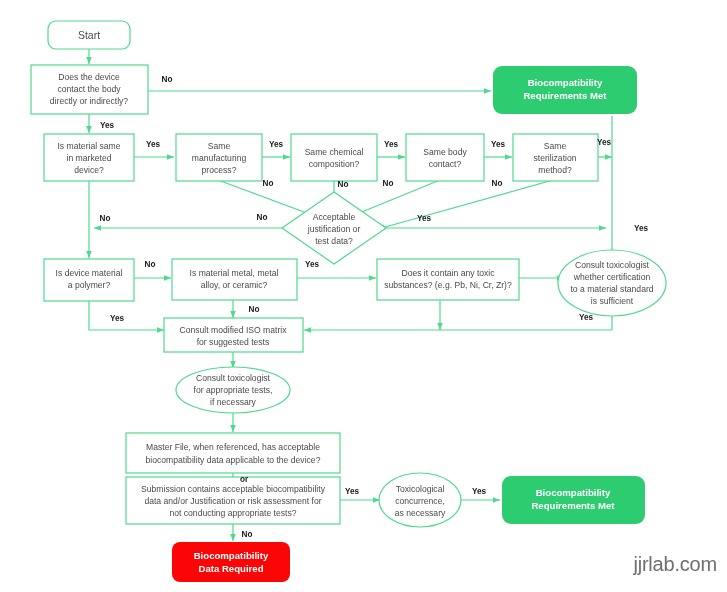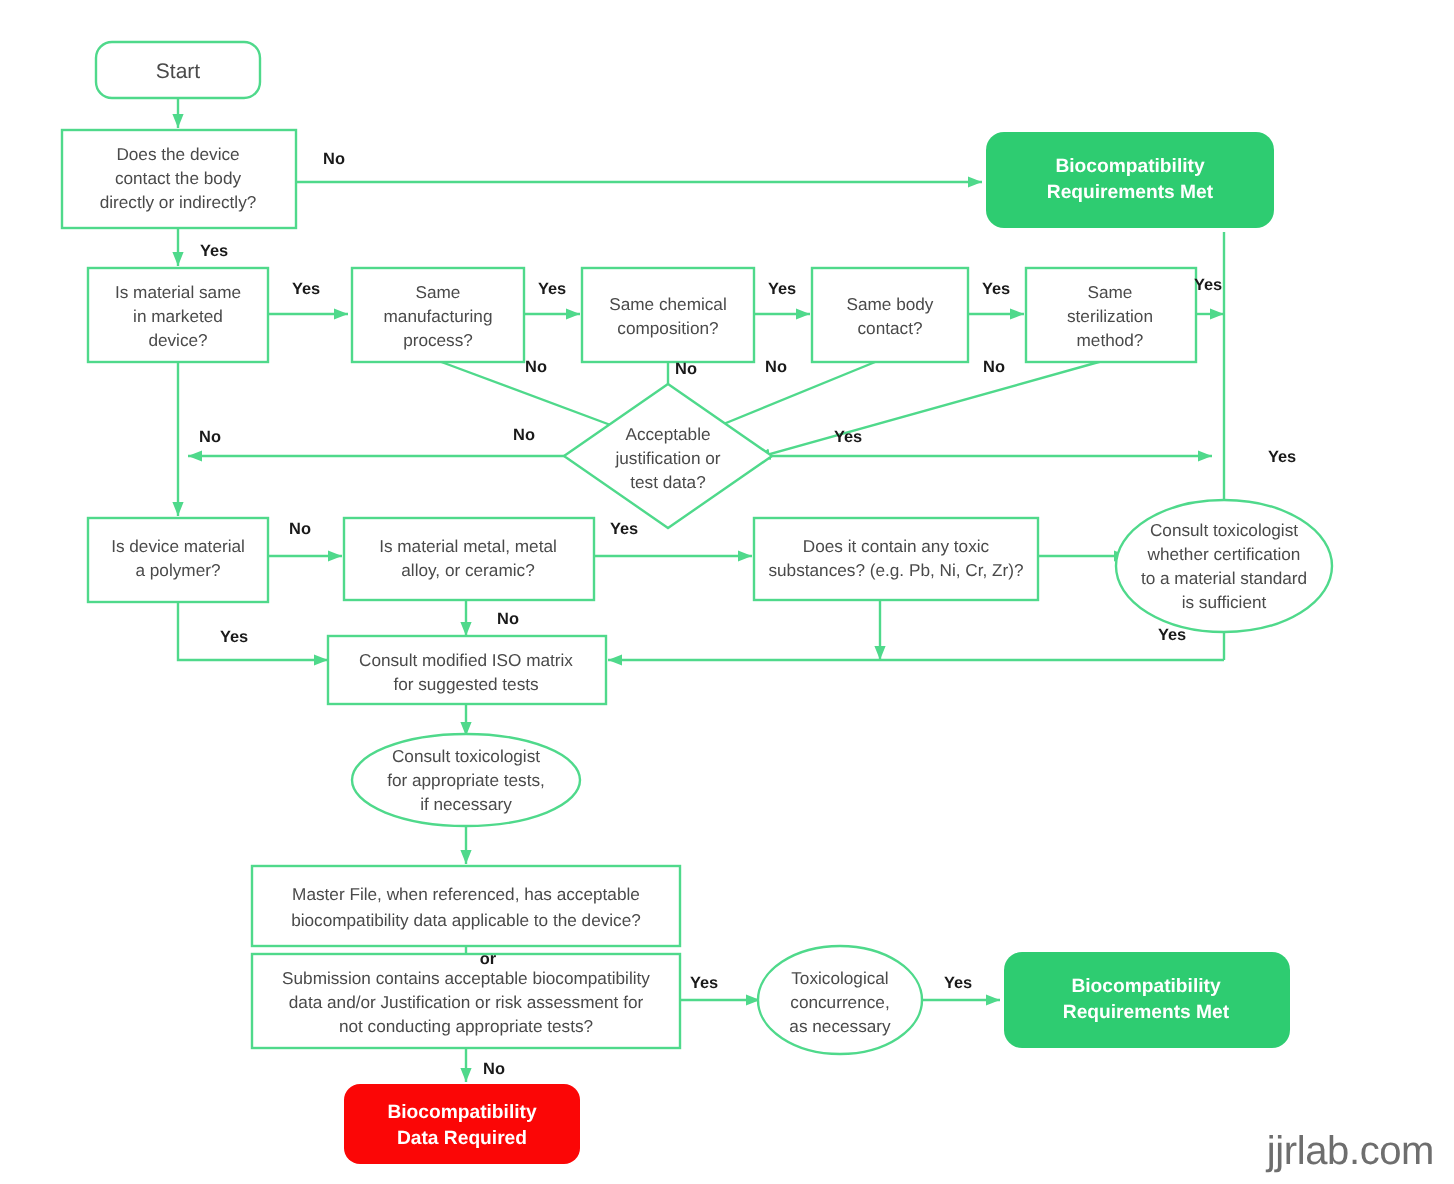--- a/index.html
+++ b/index.html
@@ -23,21 +23,21 @@
   .ttext{
     font-family:"Liberation Sans","DejaVu Sans",sans-serif;
     font-size:9.6px;font-weight:bold;fill:#ffffff;text-anchor:middle;
   }
   .elabel{
     font-family:"Liberation Sans","DejaVu Sans",sans-serif;
     font-size:8.2px;font-weight:bold;fill:#1a1a1a;text-anchor:middle;
   }
   .conn{stroke:#4fd98b;stroke-width:1.2;fill:none;}
   .watermark{
-    position:absolute;right:10px;bottom:4px;
+    position:absolute;right:10px;bottom:16px;
     font-family:"Liberation Sans","DejaVu Sans",sans-serif;
     font-size:20px;color:#6e6e6e;letter-spacing:-0.2px;
   }
 </style>
 </head>
 <body>
 
 <svg id="flow" viewBox="0 0 727 592" xmlns="http://www.w3.org/2000/svg">
 
   <defs>

